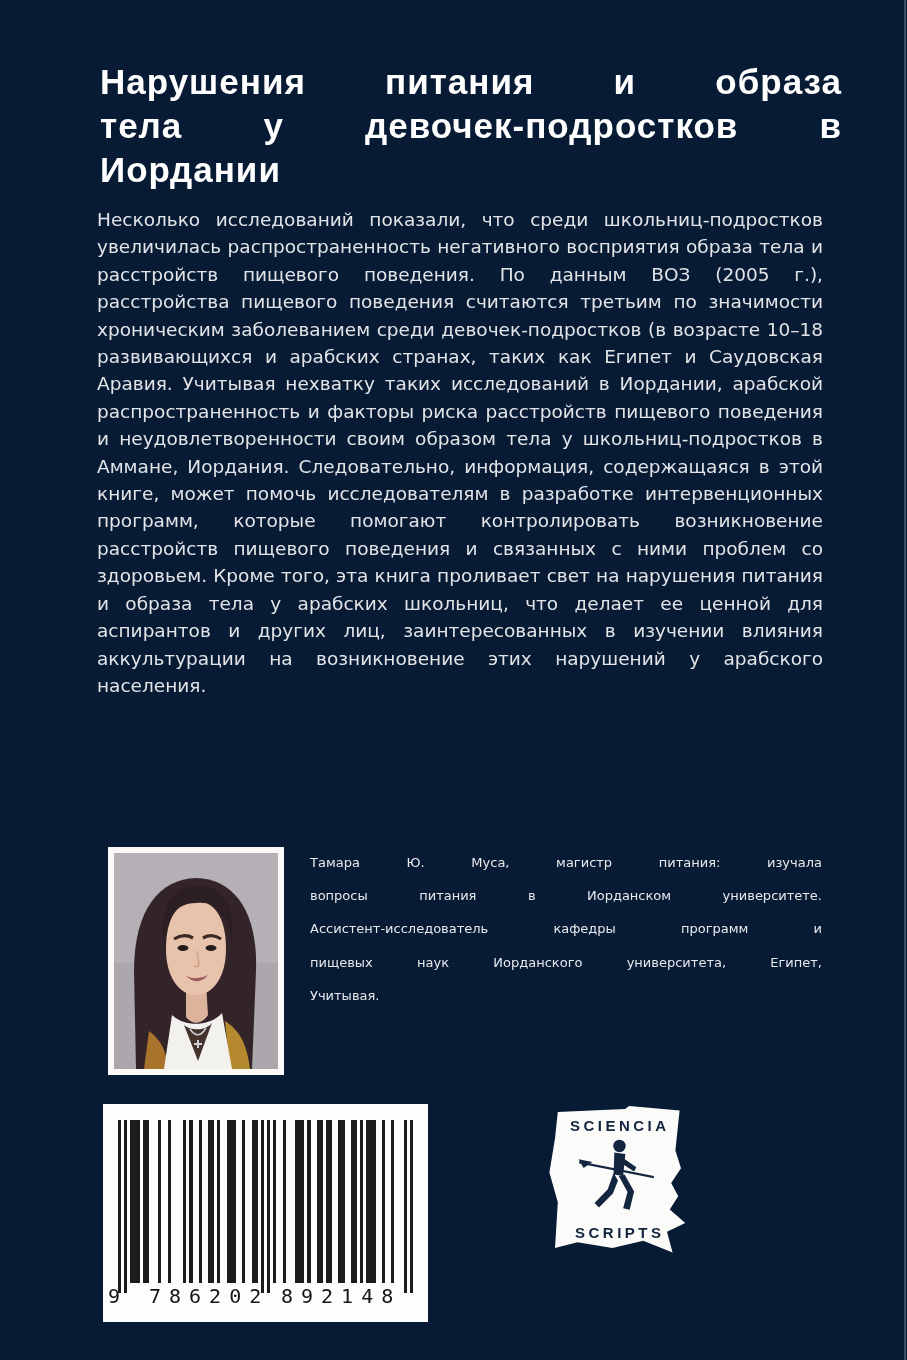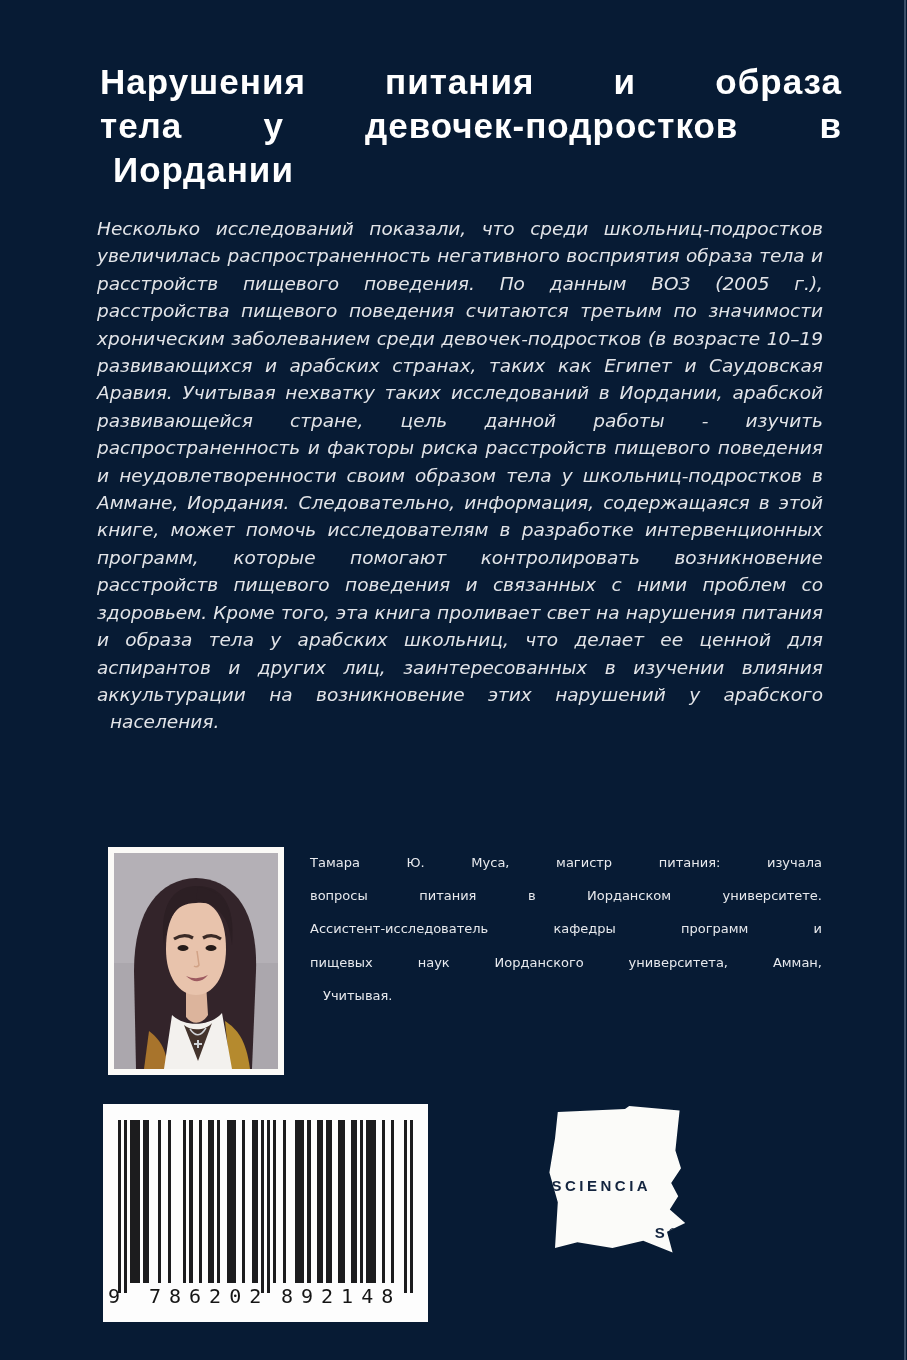--- a/index.html
+++ b/index.html
@@ -6,24 +6,24 @@
   .cover{position:relative;width:907px;height:1360px;background:#071b34;overflow:hidden;
          font-family:"DejaVu Sans",sans-serif;}
   .edge-line{position:absolute;right:1px;top:0;bottom:0;width:2px;background:rgba(170,190,215,.32);}
 
   
   .title{position:absolute;left:100px;top:60px;width:742px;color:#ffffff;
          font-family:"Liberation Sans",sans-serif;font-weight:bold;
          font-size:35px;line-height:44px;letter-spacing:1px;}
 
   
-  .desc{position:absolute;left:97px;top:215px;width:726px;color:#e2e4e8;
-        font-size:18.5px;line-height:27.4px;font-style:italic;}
+  .desc{position:absolute;left:97px;top:206px;width:726px;color:#e2e4e8;
+        font-size:18.5px;line-height:27.4px;}
   .tline{text-align:justify;text-align-last:justify;white-space:normal;}
-  .tline.last{text-align-last:left;margin-left:13px;}
+  .tline.last{text-align-last:left;}
 
   
   .photo-frame{position:absolute;left:108px;top:847px;width:176px;height:228px;
                background:#fbfaf7;box-sizing:border-box;padding:6px;}
   .photo-frame svg{display:block;width:100%;height:100%;}
   .bio{position:absolute;left:310px;top:846px;width:512px;color:#e7e9ed;
        font-size:13px;line-height:33.2px;}
 
   
   .barcode{position:absolute;left:103px;top:1104px;width:325px;height:218px;background:#fdfdfd;}
@@ -32,21 +32,21 @@
   .bar.guard{height:173px;}
   .bc-digits{position:absolute;top:180px;left:0;width:100%;height:28px;color:#151515;
              font-family:"DejaVu Sans Mono",monospace;font-size:20px;}
   .bc-digits span{position:absolute;top:0;}
   .d-first{left:5px;}
   .d-g1{left:46px;letter-spacing:8px;}
   .d-g2{left:178px;letter-spacing:8px;}
 
   
   .logo{position:absolute;left:548px;top:1106px;width:140px;height:148px;background:#fbfbf9;
-        display:flex;align-items:center;
+        display:flex;flex-direction:column;align-items:center;
         clip-path:polygon(7% 4%,55% 2%,58% 0%,94% 3%,91% 30%,95% 42%,88% 52%,93% 61%,87% 70%,98% 79%,85% 85%,89% 99%,68% 91%,46% 96%,21% 92%,5% 96%,7% 65%,1% 45%,5% 22%);}
   .logo-label{font-family:"Liberation Sans",sans-serif;font-weight:bold;font-size:15px;
               letter-spacing:3.5px;text-indent:3.5px;color:#13243f;}
   .logo-top{margin-top:11px;}
   .logo-man{width:92px;height:82px;margin-top:1px;}
   .logo-bottom{margin-top:auto;margin-bottom:13px;}
 </style>
 </head>
 <body>
 
@@ -56,24 +56,23 @@
       <div class="tline">Нарушения питания и образа</div>
       <div class="tline">тела у девочек-подростков в</div>
       <div class="tline last">Иордании</div>
     </div>
 
   <div class="desc">
       <div class="tline">Несколько исследований показали, что среди школьниц-подростков</div>
       <div class="tline">увеличилась распространенность негативного восприятия образа тела и</div>
       <div class="tline">расстройств пищевого поведения. По данным ВОЗ (2005 г.),</div>
       <div class="tline">расстройства пищевого поведения считаются третьим по значимости</div>
-      <div class="tline">хроническим заболеванием среди девочек-подростков (в возрасте 10–19</div>
+      <div class="tline">хроническим заболеванием среди девочек-подростков (в возрасте 10–18</div>
       <div class="tline">развивающихся и арабских странах, таких как Египет и Саудовская</div>
       <div class="tline">Аравия. Учитывая нехватку таких исследований в Иордании, арабской</div>
-      <div class="tline">развивающейся стране, цель данной работы - изучить</div>
       <div class="tline">распространенность и факторы риска расстройств пищевого поведения</div>
       <div class="tline">и неудовлетворенности своим образом тела у школьниц-подростков в</div>
       <div class="tline">Аммане, Иордания. Следовательно, информация, содержащаяся в этой</div>
       <div class="tline">книге, может помочь исследователям в разработке интервенционных</div>
       <div class="tline">программ, которые помогают контролировать возникновение</div>
       <div class="tline">расстройств пищевого поведения и связанных с ними проблем со</div>
       <div class="tline">здоровьем. Кроме того, эта книга проливает свет на нарушения питания</div>
       <div class="tline">и образа тела у арабских школьниц, что делает ее ценной для</div>
       <div class="tline">аспирантов и других лиц, заинтересованных в изучении влияния</div>
       <div class="tline">аккультурации на возникновение этих нарушений у арабского</div>
@@ -102,21 +101,21 @@
       <path d="M76,176 Q84,188 92,175" stroke="#cfd2d6" stroke-width="1.5" fill="none"></path>
       <rect x="83" y="187" width="2" height="8" fill="#cfd2d6"></rect>
       <rect x="80" y="190" width="8" height="2" fill="#cfd2d6"></rect>
     </svg>
   </div>
 
   <div class="bio">
       <div class="tline">Тамара Ю. Муса, магистр питания: изучала</div>
       <div class="tline">вопросы питания в Иорданском университете.</div>
       <div class="tline">Ассистент-исследователь кафедры программ и</div>
-      <div class="tline">пищевых наук Иорданского университета, Амман,</div>
+      <div class="tline">пищевых наук Иорданского университета, Египет,</div>
       <div class="tline last">Учитывая.</div>
     </div>
 
   <div class="barcode">
     <div class="bars">
         <div class="bar guard" style="left: 0%; width: 1.05263%;"></div>
         <div class="bar guard" style="left: 2.10526%; width: 1.05263%;"></div>
         <div class="bar" style="left: 4.21053%; width: 3.15789%;"></div>
         <div class="bar" style="left: 8.42105%; width: 2.10526%;"></div>
         <div class="bar" style="left: 13.6842%; width: 1.05263%;"></div>

